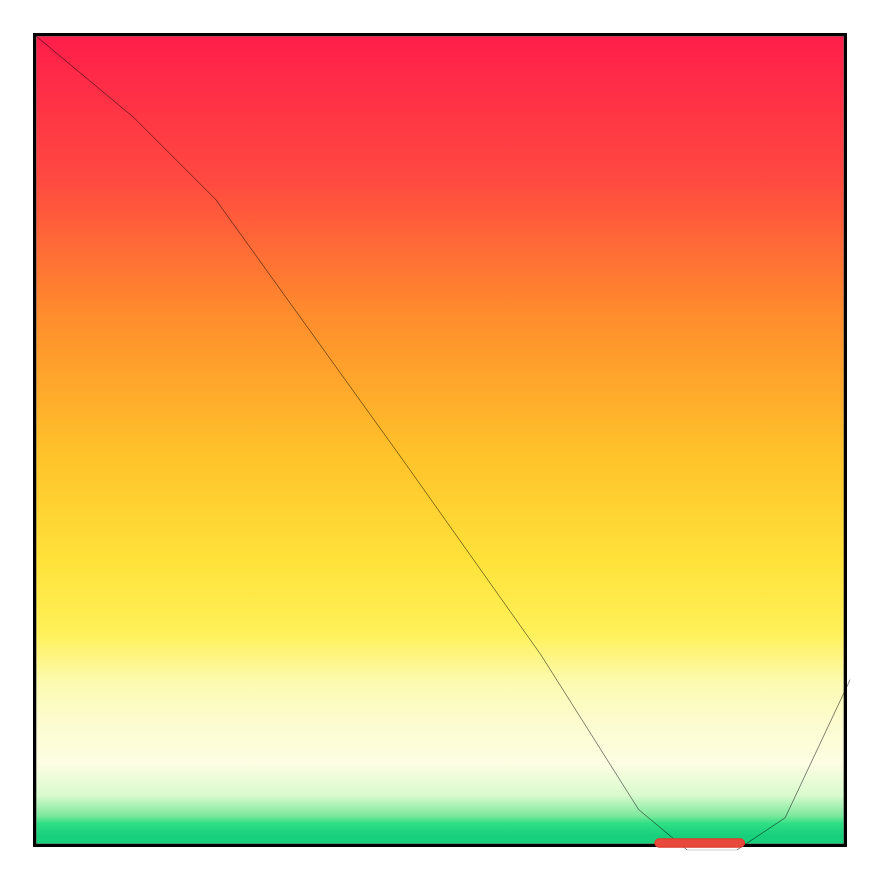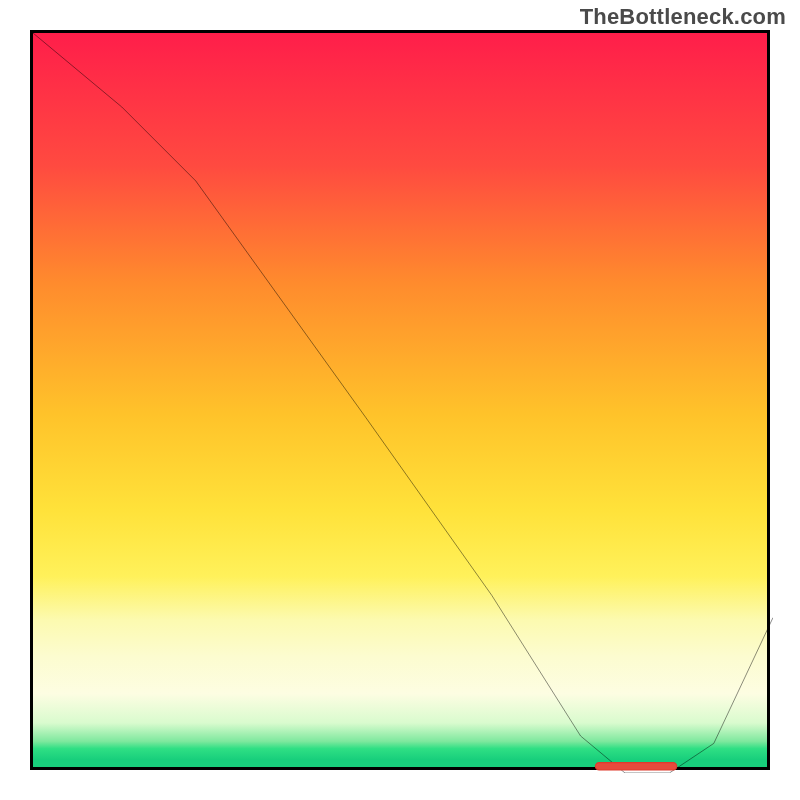--- a/index.html
+++ b/index.html
@@ -64,21 +64,20 @@
   .marker {
     position: absolute;
     pointer-events: none;
   }
 </style>
 </head>
 <body>
 
 <div class="stage">
 
-  <div class="watermark">TheBottleneck.com</div>
 
   <div class="plot-area">
 
     <svg class="curve" viewBox="0 0 100 100" preserveAspectRatio="none">
       <path d="M 0 0
                L 12 10
                L 22 20
                L 45 52
                L 62 76
                L 74 95

